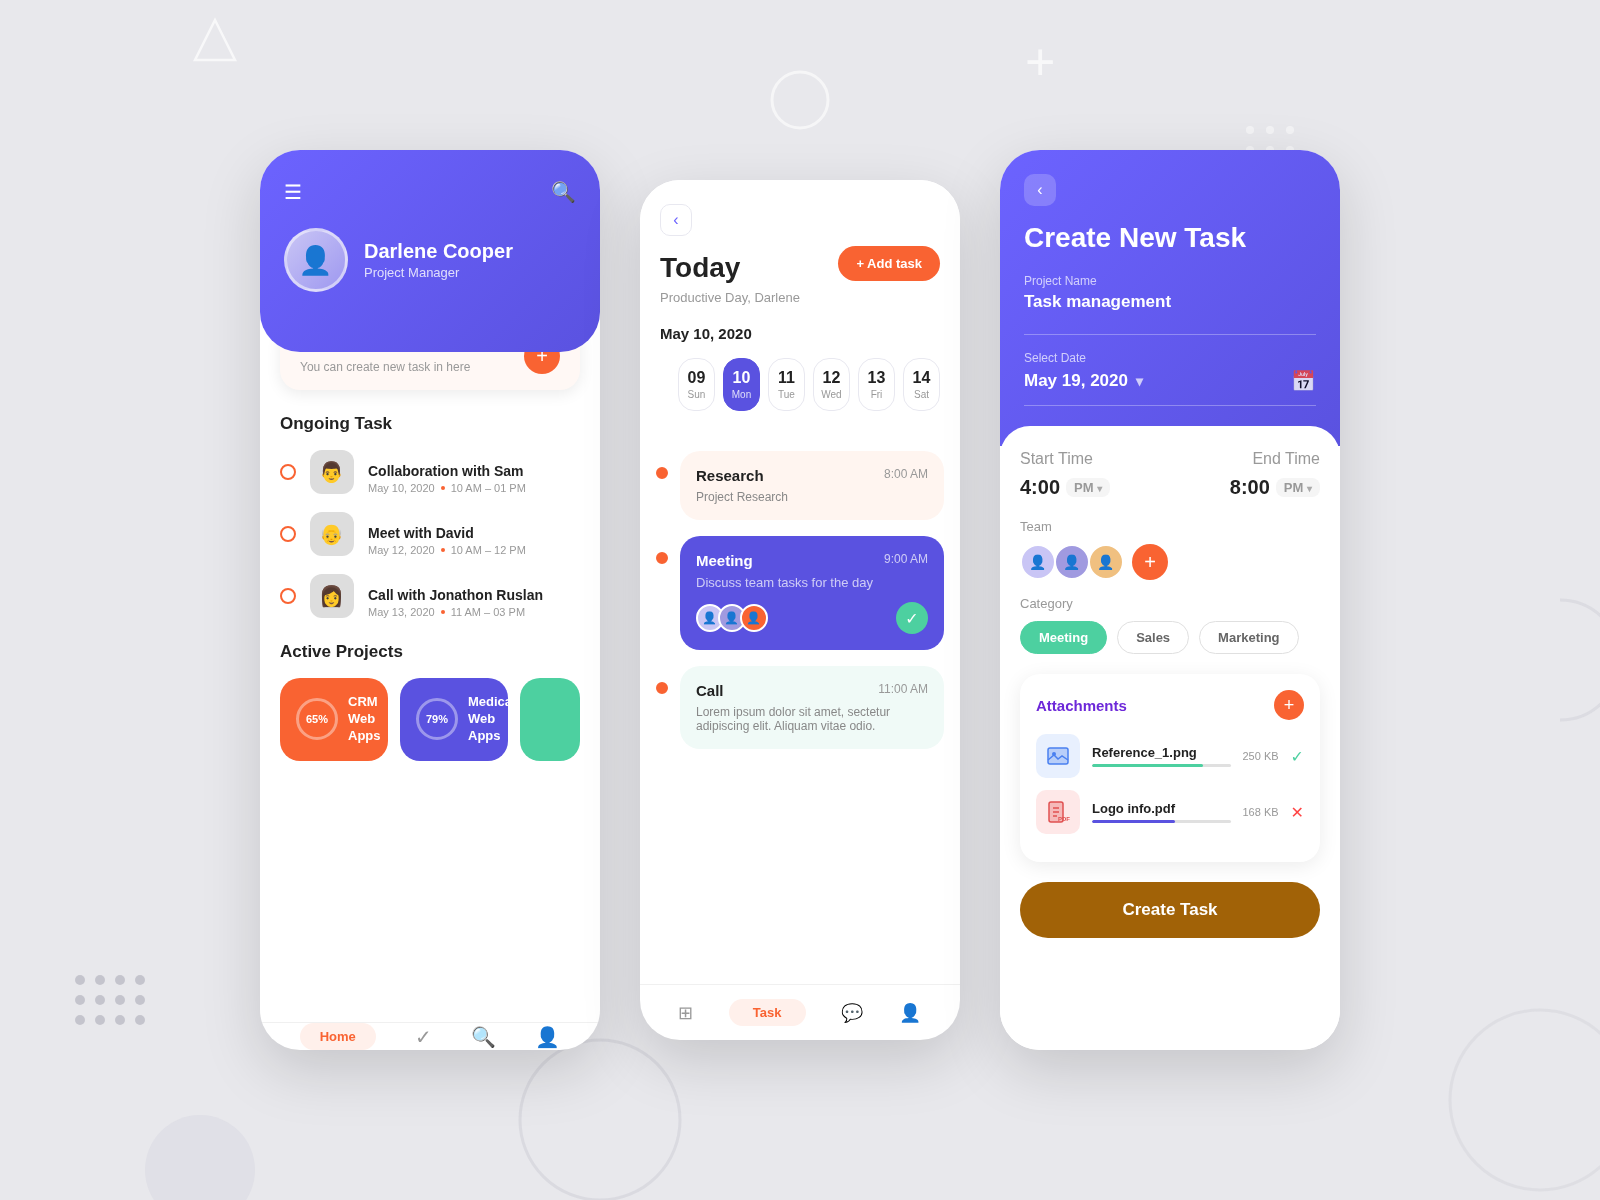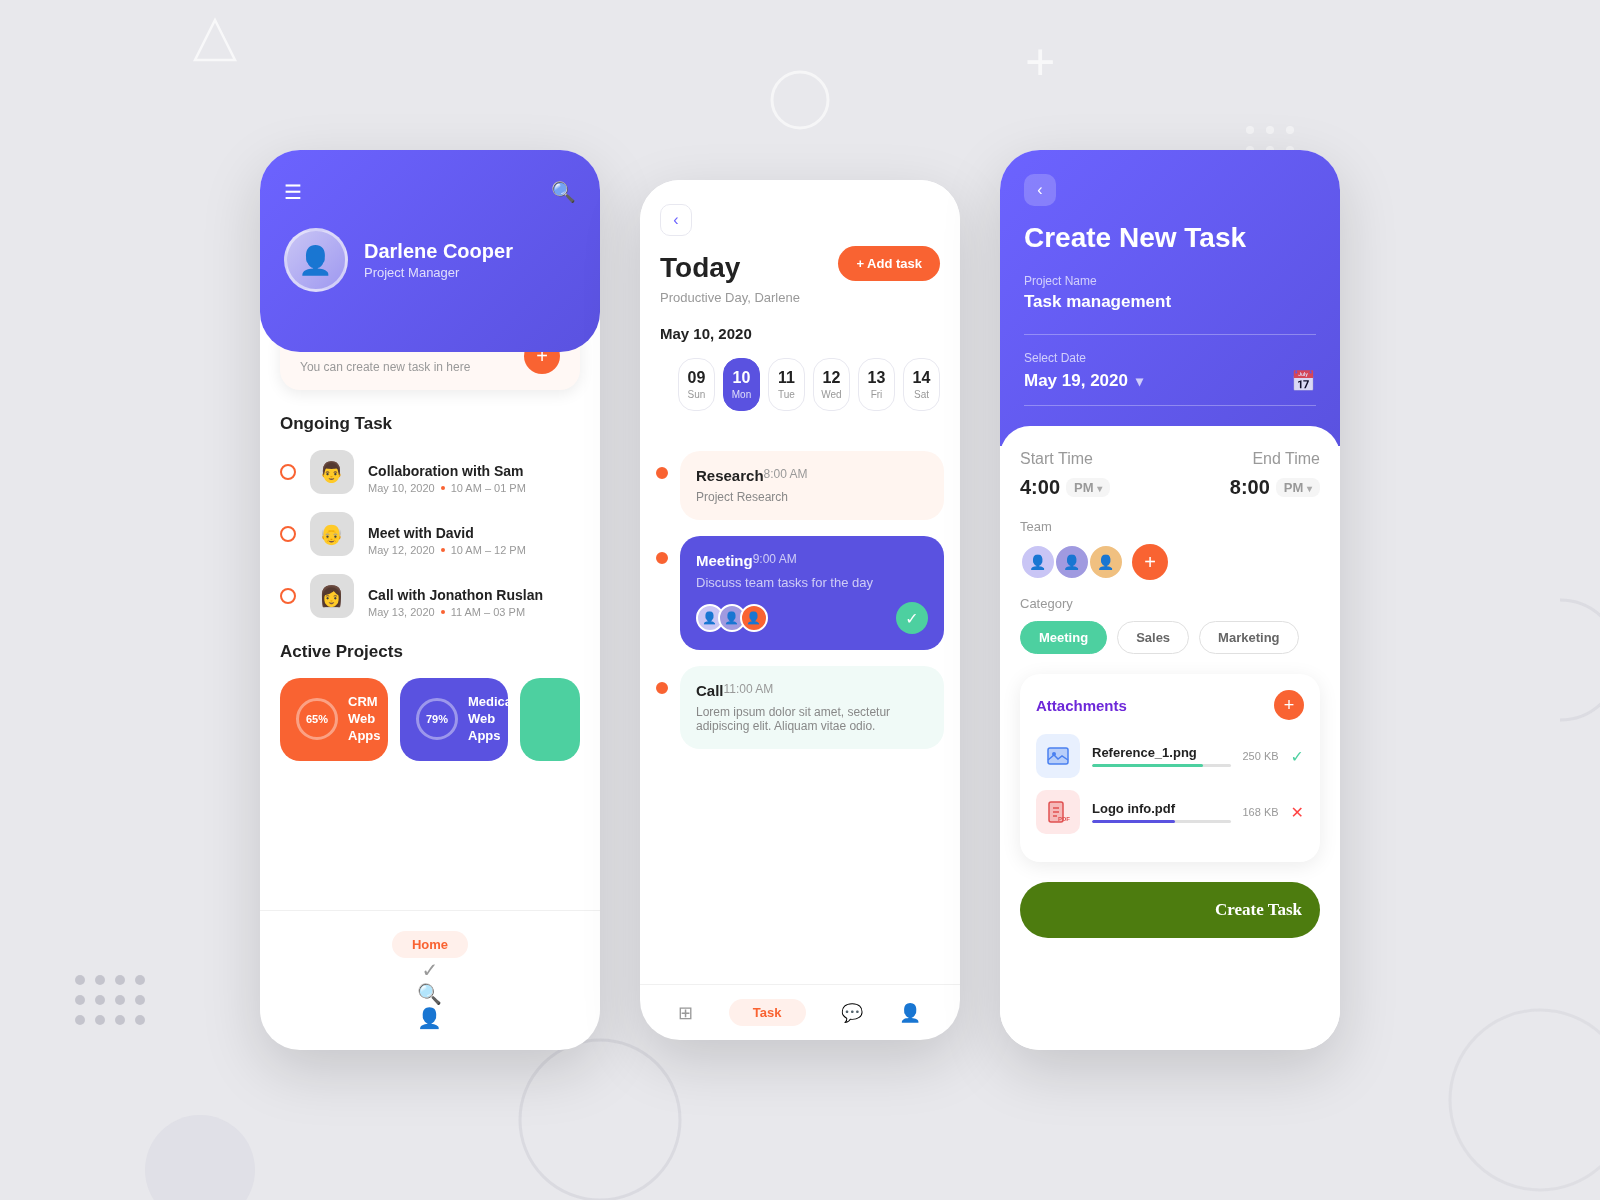--- a/index.html
+++ b/index.html
@@ -140,24 +140,23 @@
       font-size: 11px; font-weight: 700; color: #fff;
       position: relative;
       flex-shrink: 0;
     }
     .project-card-name { color: #fff; font-size: 13px; font-weight: 700; line-height: 1.3; }
 
     .p1-bottom-nav {
       display: flex;
       justify-content: space-around;
       align-items: center;
-      padding: 20px 20px;
+      padding: 0 20px;
       border-top: 1px solid #f0f0f0;
       margin-top: auto;
-      flex-direction: column;
     }
     .nav-item {
       display: flex; flex-direction: column; align-items: center;
       gap: 4px;
       cursor: pointer;
       font-size: 11px;
       color: #999;
     }
     .nav-item.active .nav-pill {
       background: #fff0eb;
@@ -258,21 +257,21 @@
       border-radius: 20px;
       padding: 16px;
       min-width: 0;
     }
     .task-card.peach { background: #fff5f0; }
     .task-card.purple { background: #5a52e0; }
     .task-card.mint { background: #f0faf7; }
 
     .task-card-header {
       display: flex;
-      justify-content: flex-start;
+      justify-content: space-between;
       align-items: flex-start;
     }
     .task-card-name { font-size: 15px; font-weight: 700; color: #222; }
     .task-card.purple .task-card-name { color: #fff; }
     .task-card-time { font-size: 12px; color: #999; }
     .task-card.purple .task-card-time { color: rgba(255,255,255,0.7); }
     .task-card-sub { font-size: 12px; color: #888; margin-top: 6px; }
     .task-card.purple .task-card-sub { color: rgba(255,255,255,0.7); font-size: 13px; }
 
     .task-card-footer {
@@ -463,31 +462,30 @@
     }
     .file-progress-bar { height: 100%; background: #4dd0a0; border-radius: 2px; }
     .file-size { font-size: 11px; color: #999; }
     .file-action { font-size: 16px; }
     .file-action.check { color: #4dd0a0; }
     .file-action.close { color: #f44; }
 
     .create-task-btn {
       display: block;
       width: 100%;
-      background: #4d7c0f;
+      background: #a16207;
       color: #fff;
       border: none;
       border-radius: 30px;
       padding: 18px;
       font-size: 17px;
       font-weight: 700;
       cursor: pointer;
-      text-align: right;
+      text-align: center;
       margin-top: 20px;
-      font-family: Liberation Serif, serif;
     }
 
     
     .phone-scroll {
       overflow-y: auto;
       height: calc(100% - 0px);
       scrollbar-width: none;
     }
     .phone-scroll::-webkit-scrollbar { display: none; }
 

